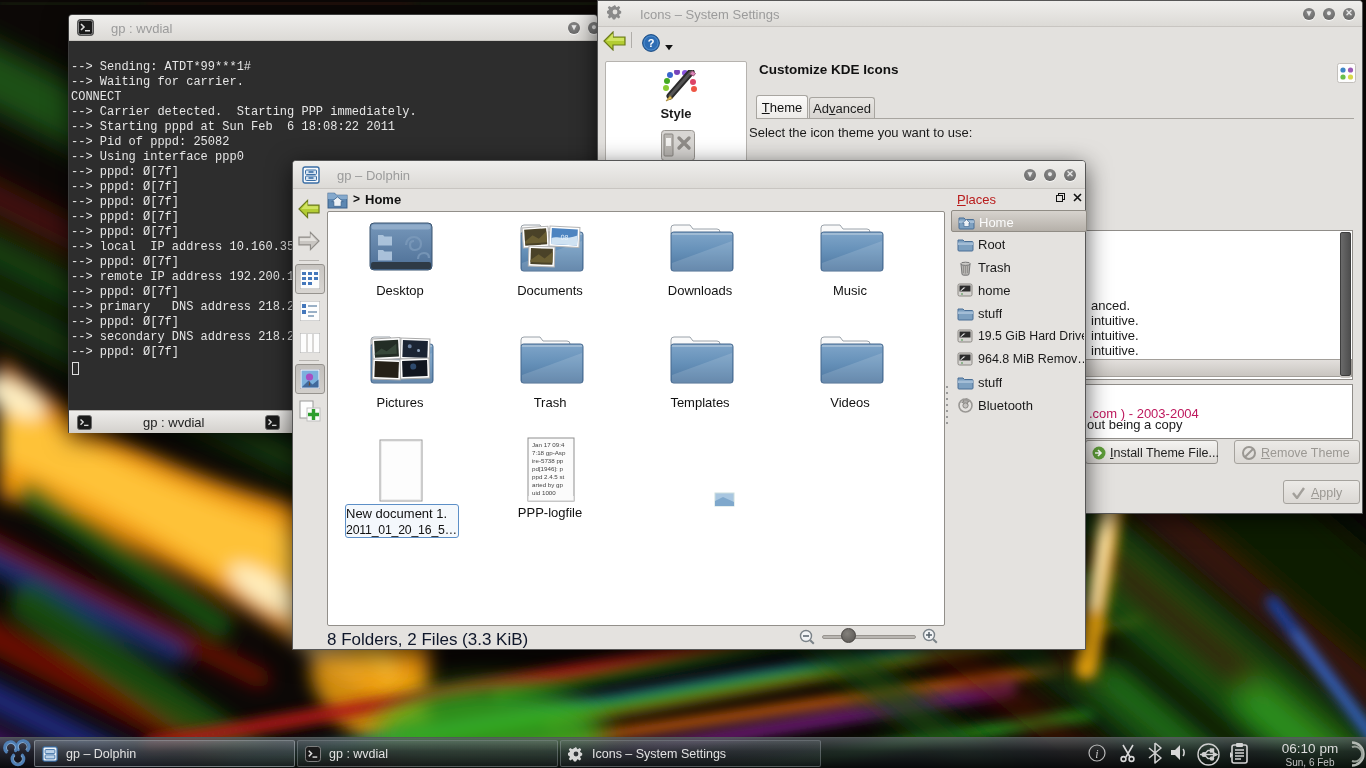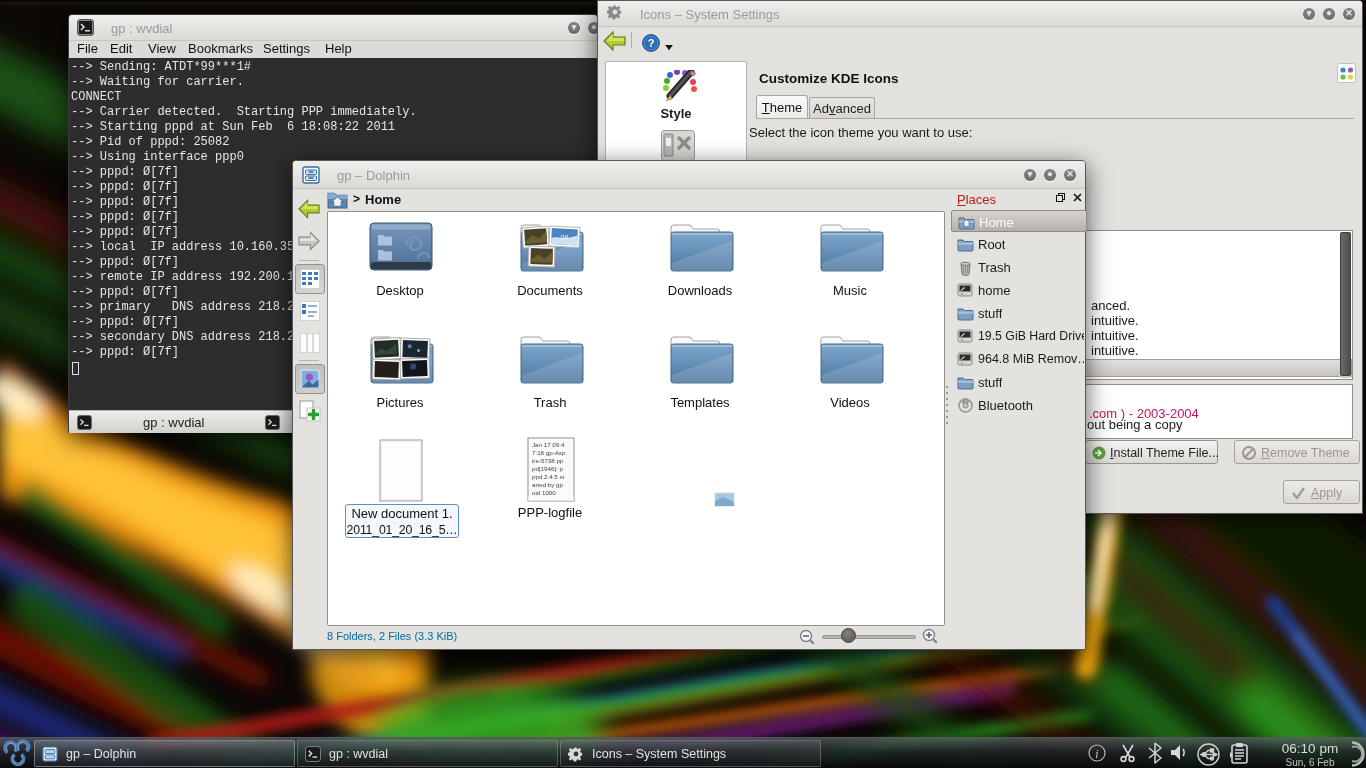--- a/index.html
+++ b/index.html
@@ -104,28 +104,20 @@
         <rect x="8" y="11" width="5" height="1.5" fill="#ddd"></rect>
       </svg>
     <div class="abs ttl" style="left:42px;top:6px">gp : wvdial</div>
     <div class="wbtn" style="left:499px;top:7px">
         <span>▾</span>
       </div>
     <div class="wbtn" style="left:519px;top:7px">
         <span>●</span>
       </div>
   </div>
-  <div class="abs" style="left:0;top:26px;width:528px;height:17px;background:#dddbd7;font-size:13px;color:#111">
-    <span class="abs" style="left:8px">File</span>
-      <span class="abs" style="left:41px">Edit</span>
-      <span class="abs" style="left:79px">View</span>
-      <span class="abs" style="left:119px">Bookmarks</span>
-      <span class="abs" style="left:194px">Settings</span>
-      <span class="abs" style="left:256px">Help</span>
-  </div>
   <pre class="mono abs" style="left:2px;top:45px;font-size:12px;line-height:15px;color:#e6e6e6;letter-spacing:0">--&gt; Sending: ATDT*99***1#
 --&gt; Waiting for carrier.
 CONNECT
 --&gt; Carrier detected.  Starting PPP immediately.
 --&gt; Starting pppd at Sun Feb  6 18:08:22 2011
 --&gt; Pid of pppd: 25082
 --&gt; Using interface ppp0
 --&gt; pppd: Ø[7f]
 --&gt; pppd: Ø[7f]
 --&gt; pppd: Ø[7f]
@@ -205,21 +197,21 @@
     </svg>
     <div class="abs" style="left:0;top:44px;width:140px;text-align:center;font-size:13px;font-weight:bold;color:#1a1a1a">Style</div>
     <svg class="abs" style="left:55px;top:68px" width="34" height="31" viewBox="0 0 34 31">
         <rect x="0.5" y="0.5" width="33" height="30" rx="3" fill="#d8d6d3" stroke="#9a9792"></rect>
         <rect x="3" y="4" width="9" height="22" rx="1" fill="#b9b6b2" stroke="#8a8782"></rect>
         <rect x="5" y="8" width="5" height="8" fill="#f2f1ef"></rect>
         <path d="M18 8l10 10M28 8L18 18" stroke="#8f8c88" stroke-width="3.4" stroke-linecap="round"></path>
       </svg>
   </div>
 
-  <div class="abs" style="left:161px;top:70px;font-size:13.5px;font-weight:bold;color:#111">Customize KDE Icons</div>
+  <div class="abs" style="left:161px;top:61px;font-size:13.5px;font-weight:bold;color:#111">Customize KDE Icons</div>
   <svg class="abs" style="left:739px;top:62px" width="19" height="20" viewBox="0 0 19 20">
       <rect x="0.5" y="0.5" width="18" height="19" rx="2" fill="#fdfdfd" stroke="#c2bfbb"></rect>
       <circle cx="6" cy="7" r="2.6" fill="#3d85c6"></circle>
       <circle cx="13.5" cy="7" r="2.6" fill="#9b59b6"></circle>
       <circle cx="6" cy="14" r="2.6" fill="#6abf4b"></circle>
       <circle cx="13.5" cy="14" r="2.6" fill="#d8d84a"></circle>
     </svg>
 
   <div class="abs" style="left:158px;top:94px;width:52px;height:24px;background:linear-gradient(#fbfaf9,#eceae7);border:1px solid #a8a5a0;border-bottom:none;border-radius:3px 3px 0 0;font-size:13px;color:#111;text-align:center;line-height:24px"><u>T</u>heme</div>
   <div class="abs" style="left:211px;top:96px;width:66px;height:22px;background:linear-gradient(#e8e6e3,#d7d4d0);border:1px solid #a8a5a0;border-bottom:none;border-radius:3px 3px 0 0;font-size:13px;color:#222;text-align:center;line-height:22px">Ad<u>v</u>anced</div>
@@ -463,24 +455,24 @@
   </svg>
 
   <div class="abs lbl" style="left:47px;top:122px;width:120px">Desktop</div>
   <div class="abs lbl" style="left:197px;top:122px;width:120px">Documents</div>
   <div class="abs lbl" style="left:347px;top:122px;width:120px">Downloads</div>
   <div class="abs lbl" style="left:497px;top:122px;width:120px">Music</div>
   <div class="abs lbl" style="left:47px;top:234px;width:120px">Pictures</div>
   <div class="abs lbl" style="left:197px;top:234px;width:120px">Trash</div>
   <div class="abs lbl" style="left:347px;top:234px;width:120px">Templates</div>
   <div class="abs lbl" style="left:497px;top:234px;width:120px">Videos</div>
-  <div class="abs" style="left:52px;top:343px;width:114px;height:34px;border:1px solid #5c8fc7;border-radius:3px;background:#f4f8fc;font-size:13px;color:#111;text-align:center;line-height:16px;padding-top:1px;overflow:hidden;white-space:nowrap">New document 1.<br><span style="font-size:12.3px;letter-spacing:-.2px">2011_01_20_16_5…</span></div>
+  <div class="abs" style="left:52px;top:343px;width:114px;height:34px;border:1px solid #5c8fc7;border-radius:3px;background:#f4f8fc;font-size:13px;color:#111;text-align:left;line-height:16px;padding-top:1px;overflow:hidden;white-space:nowrap">New document 1.<br><span style="font-size:12.3px;letter-spacing:-.2px">2011_01_20_16_5…</span></div>
   <div class="abs lbl" style="left:197px;top:344px;width:120px">PPP-logfile</div>
 
-  <div class="abs" style="left:34px;top:469px;font-size:11px;color:#0369a1">8 Folders, 2 Files (3.3 KiB)</div>
+  <div class="abs" style="left:34px;top:469px;font-size:17px;color:#0f172a">8 Folders, 2 Files (3.3 KiB)</div>
   <svg class="abs" style="left:505px;top:467px" width="18" height="18" viewBox="0 0 18 18">
       <circle cx="8" cy="8" r="5.5" fill="#f2f4f6" stroke="#7a8288" stroke-width="1.4"></circle>
       <path d="M5 8h6" stroke="#55606a" stroke-width="1.5"></path>
       <path d="M12.2 12.2l3.6 3.6" stroke="#7a8288" stroke-width="2"></path>
     </svg>
   <div class="abs" style="left:529px;top:474px;width:94px;height:4px;background:#b9b6b2;border-radius:2px;border:1px solid #98948f"></div>
   <div class="abs" style="left:548px;top:467px;width:15px;height:15px;border-radius:50%;background:radial-gradient(circle at 40% 35%,#84817c,#565350);border:1px solid #45423f"></div>
   <svg class="abs" style="left:628px;top:466px" width="18" height="18" viewBox="0 0 18 18">
       <circle cx="8" cy="8" r="5.5" fill="#f2f4f6" stroke="#7a8288" stroke-width="1.4"></circle>
       <path d="M5 8h6M8 5v6" stroke="#55606a" stroke-width="1.5"></path>

